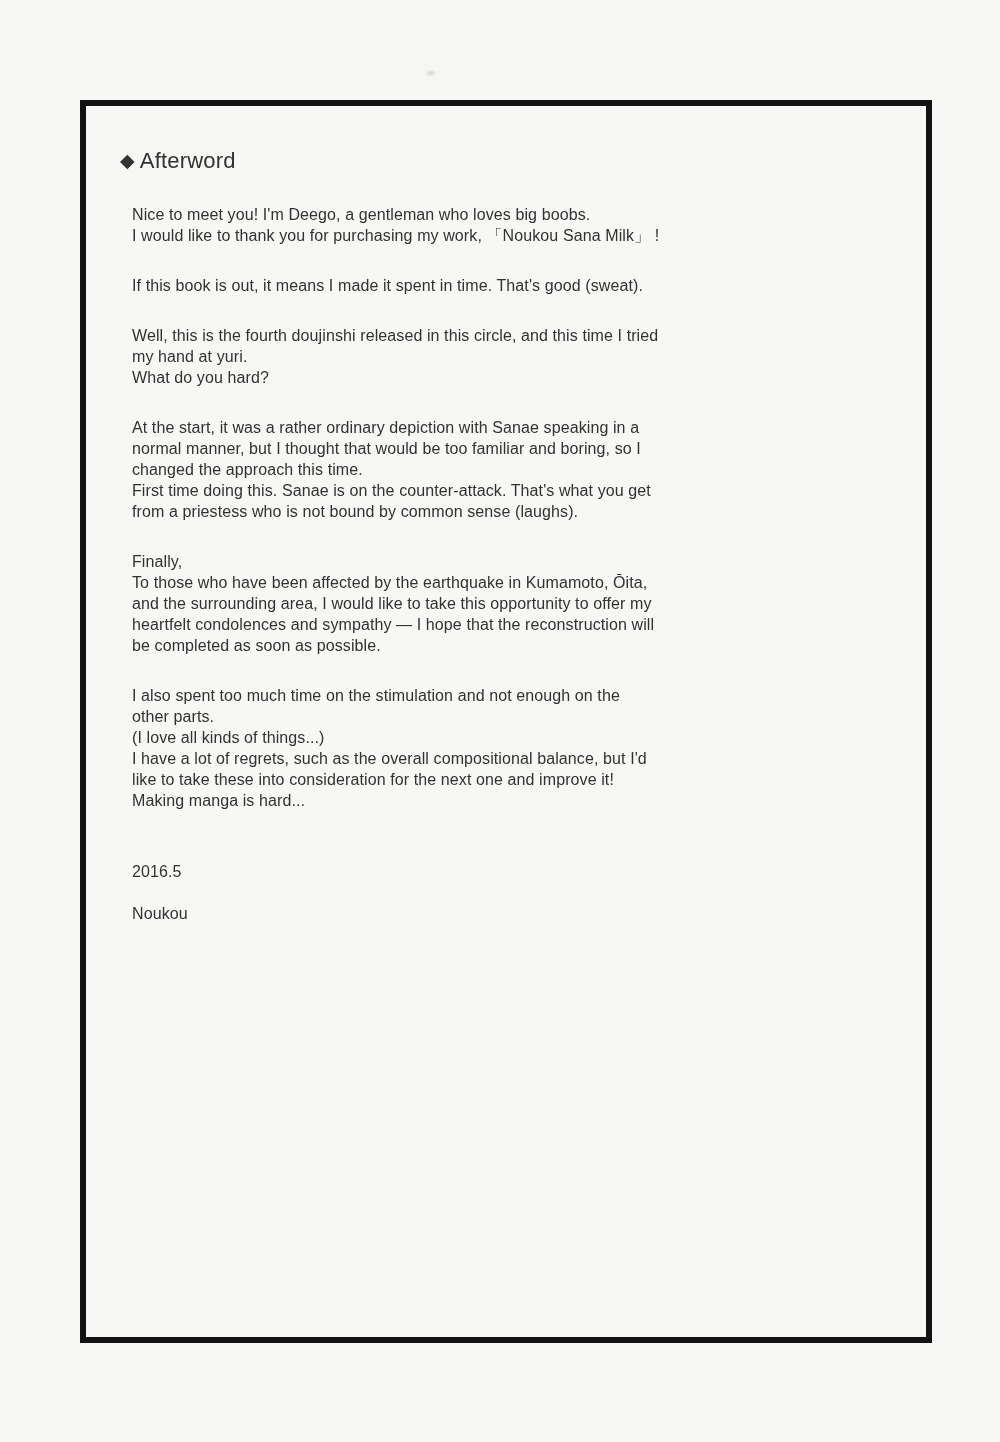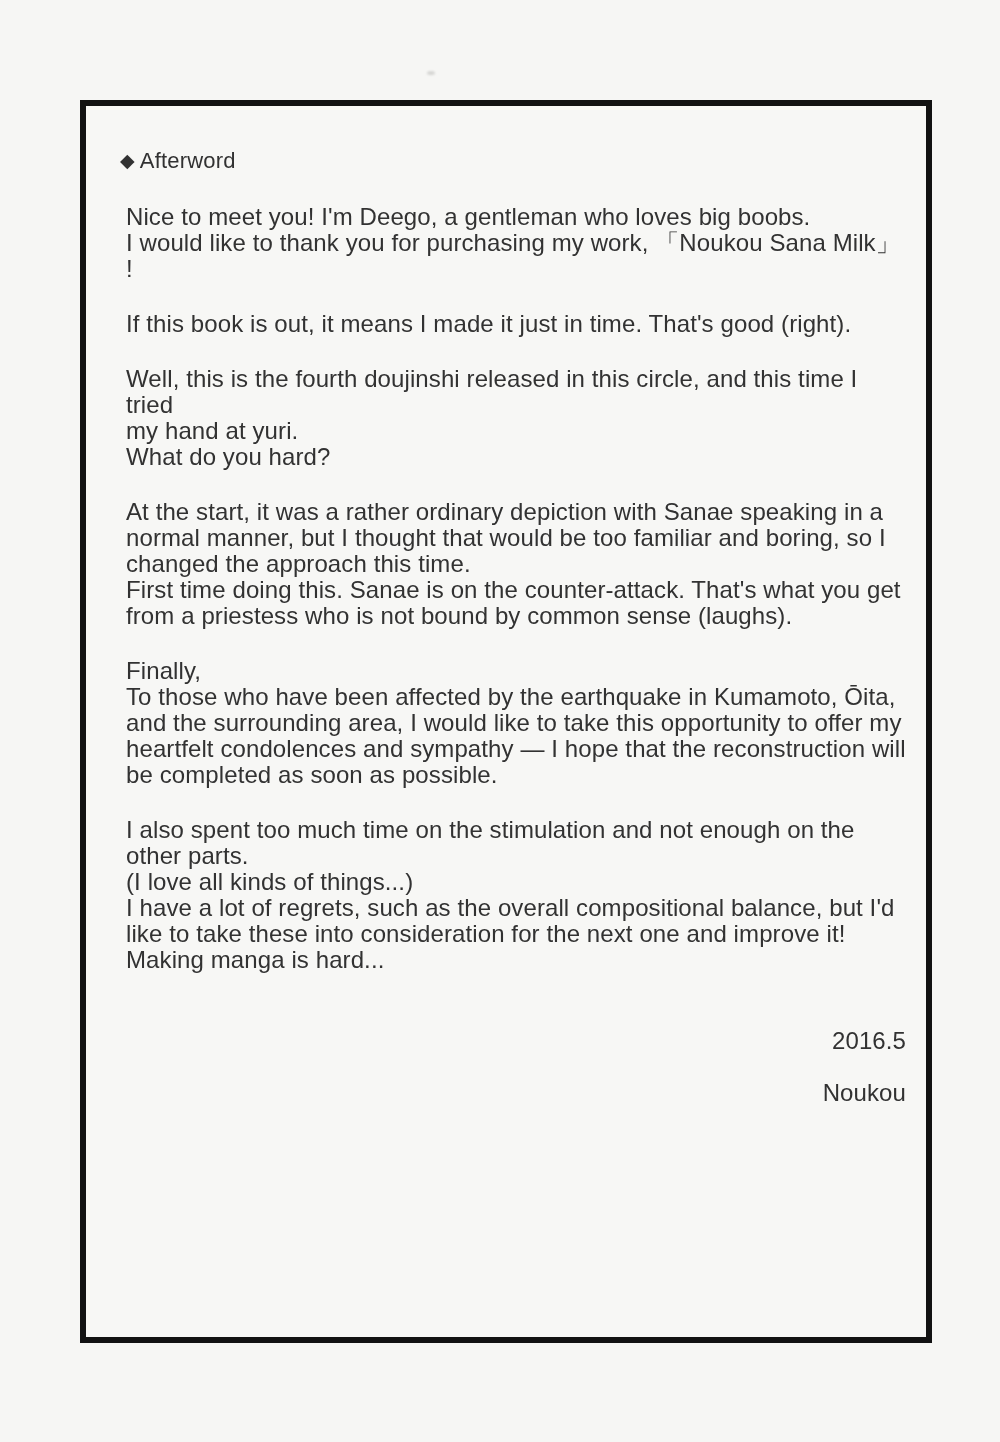--- a/index.html
+++ b/index.html
@@ -45,45 +45,45 @@
     letter-spacing: 0.2px;
     display: flex;
     align-items: center;
   }
   .heading .diamond {
     font-size: 19px;
     margin-right: 5px;
     line-height: 29px;
   }
   .para {
-    margin: 0 0 29px 6px;
-    font-size: 24px;
-    line-height: 26px;
+    margin: 0 0 29px 12px;
+    font-size: 16px;
+    line-height: 21px;
     letter-spacing: 0.1px;
     white-space: pre-line;
   }
-  .signature span { display: block; text-align: right; }
+  .signature span { display: block; }
 </style>
 </head>
 <body>
 
 <div class="scan-smudge"></div>
 
 <div class="frame">
 
   <h1 class="heading">
     <span class="diamond">◆</span>
     <span>Afterword</span>
   </h1>
 
   <p class="para">Nice to meet you! I'm Deego, a gentleman who loves big boobs.
 I would like to thank you for purchasing my work, 「Noukou Sana Milk」 !</p>
 
 
-  <p class="para">If this book is out, it means I made it just in time. That's good (right).</p>
+  <p class="para">If this book is out, it means I made it spent in time. That's good (sweat).</p>
 
   <p class="para">Well, this is the fourth doujinshi released in this circle, and this time I tried
 my hand at yuri.
 What do you hard?</p>
 
   <p class="para">At the start, it was a rather ordinary depiction with Sanae speaking in a
 normal manner, but I thought that would be too familiar and boring, so I
 changed the approach this time.
 First time doing this. Sanae is on the counter-attack. That's what you get
 from a priestess who is not bound by common sense (laughs).</p>

